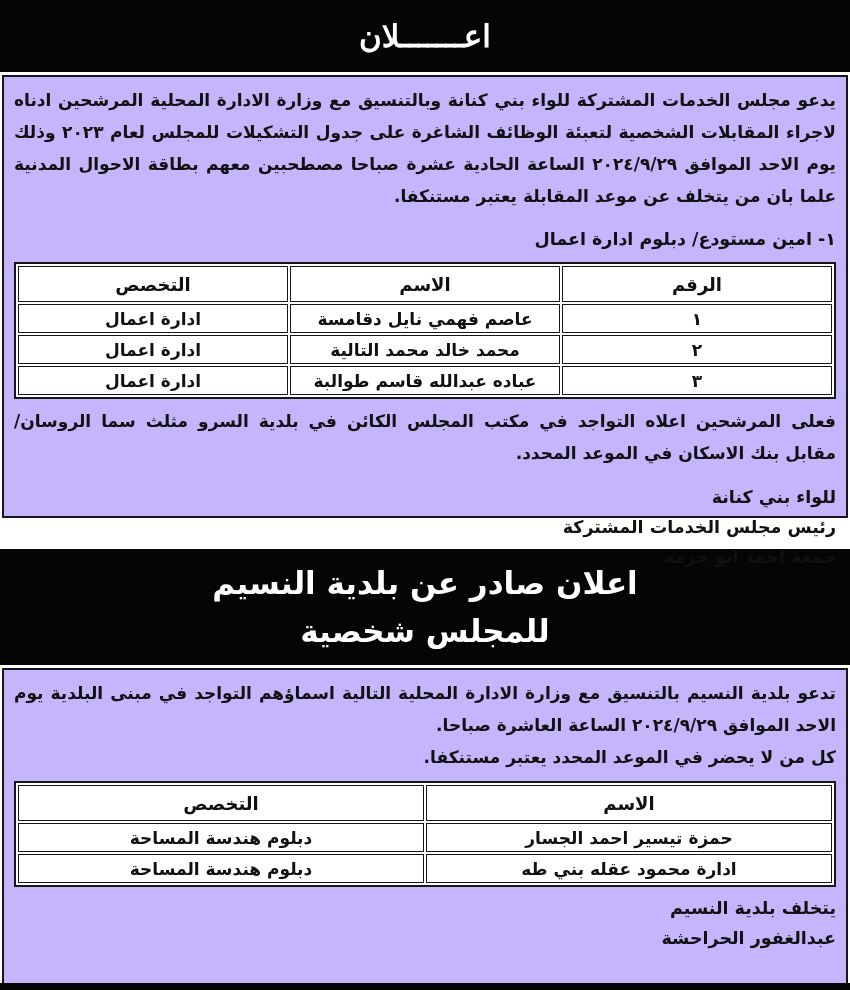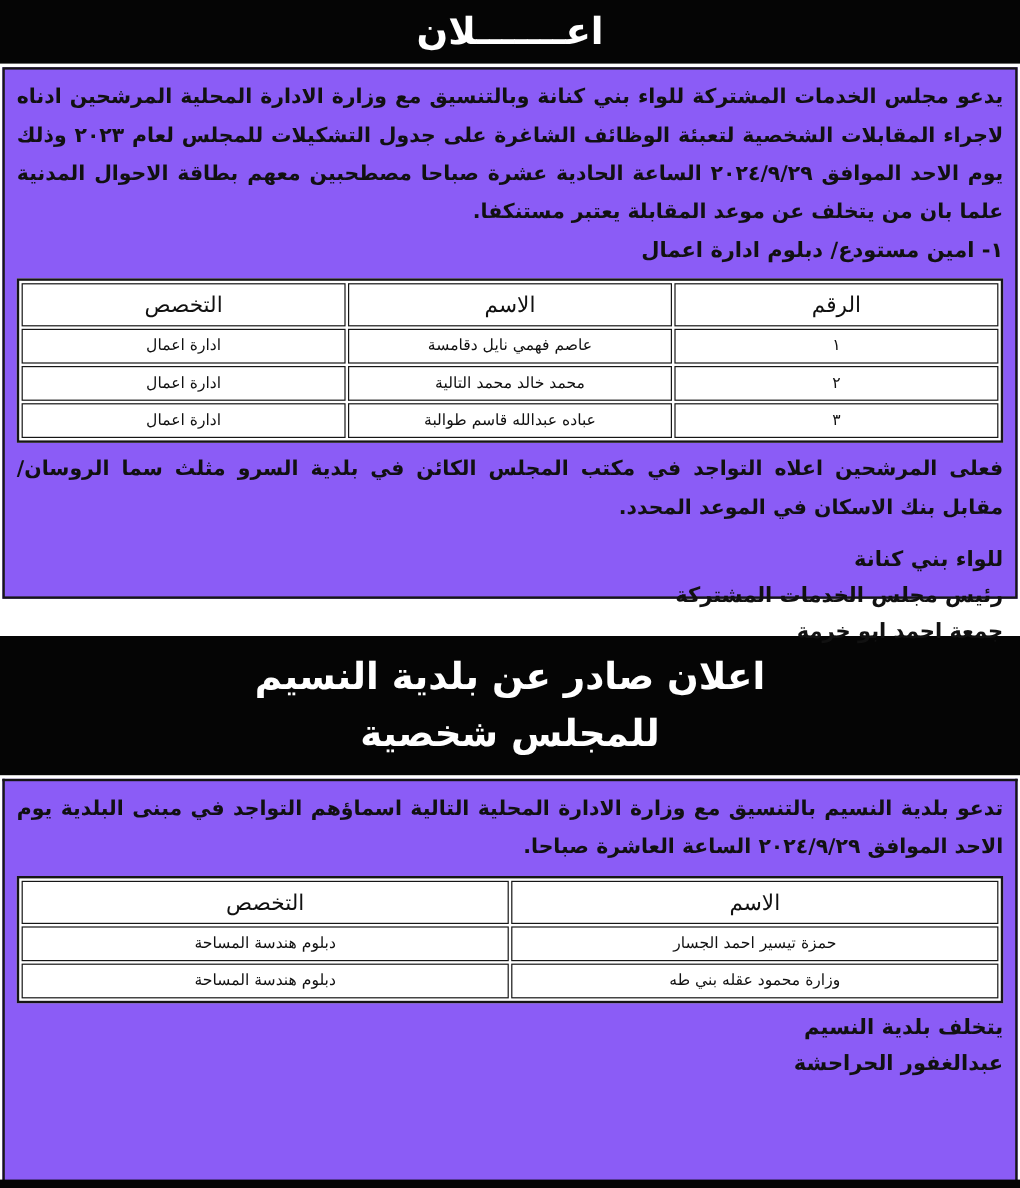--- a/index.html
+++ b/index.html
@@ -15,63 +15,63 @@
     width: 850px;
     background: #050505;
     color: #ffffff;
     text-align: center;
     font-weight: bold;
     display: flex;
     flex-direction: column;
     justify-content: center;
     align-items: center;
   }
-  .title-bar-1 { height: 53px; font-size: 31px; }
+  .title-bar-1 { height: 72px; font-size: 31px; font-family: Liberation Serif, serif; }
   .title-bar-2 { height: 116px; font-size: 31px; line-height: 48px; margin-top: 31px; }
 
   .content-box {
     margin: 3px 2px 0 2px;
     border: 2.5px solid #161616;
-    background: #8b5cf6;
+    background: #c4b5fd;
     padding: 7px 10px 8px 10px;
   }
   .box-1 { height: 443px; }
   .box-2 { height: 372px; border-bottom: none; }
 
   .para {
     font-size: 17px;
     font-weight: bold;
     line-height: 32px;
     text-align: justify;
     text-justify: inter-word;
   }
   .position-line {
     font-size: 17.5px;
     font-weight: bold;
     line-height: 30px;
-    margin-top: 1px;
+    margin-top: 12px;
   }
 
   table.ann-table {
     width: 100%;
     table-layout: fixed;
     border-collapse: separate;
     border-spacing: 2.5px;
     border: 2.5px solid #161616;
     margin: 8px 0 6px 0;
     background: #ffffff;
   }
   table.ann-table th, table.ann-table td {
     border: 1.5px solid #161616;
     text-align: center;
-    font-weight: normal;
+    font-weight: bold;
     vertical-align: middle;
   }
   table.ann-table th { height: 36px; font-size: 18px; }
-  table.ann-table td { height: 29px; font-size: 13px; margin-left: 27px; }
+  table.ann-table td { height: 29px; font-size: 17px; margin-left: 27px; }
 
   .signature {
     margin-top: 13px;
     font-size: 17.5px;
     font-weight: bold;
     line-height: 30px;
   }
 
   .bottom-bar {
     position: absolute;
@@ -129,35 +129,36 @@
   </div>
 </div>
 
 <div class="title-bar title-bar-2">
   <span>اعلان صادر عن بلدية النسيم</span>
   <span>للمجلس شخصية</span>
 </div>
 
 <div class="content-box box-2">
   <p class="para">تدعو بلدية النسيم بالتنسيق مع وزارة الادارة المحلية التالية اسماؤهم التواجد في مبنى البلدية يوم الاحد الموافق ٢٠٢٤/٩/٢٩ الساعة العاشرة صباحا.</p>
+  <p class="para">كل من لا يحضر في الموعد المحدد يعتبر مستنكفا.</p>
 
   <table class="ann-table">
     <thead>
       <tr>
         <th>الاسم</th>
         <th>التخصص</th>
       </tr>
     </thead>
     <tbody>
       <tr>
         <td>حمزة تيسير احمد الجسار</td>
         <td>دبلوم هندسة المساحة</td>
       </tr>
       <tr>
-        <td>وزارة محمود عقله بني طه</td>
+        <td>ادارة محمود عقله بني طه</td>
         <td>دبلوم هندسة المساحة</td>
       </tr>
     </tbody>
   </table>
 
   <div class="signature" style="margin-top: 6px;">
     <div>يتخلف بلدية النسيم</div>
     <div>عبدالغفور الحراحشة</div>
   </div>
 </div>

